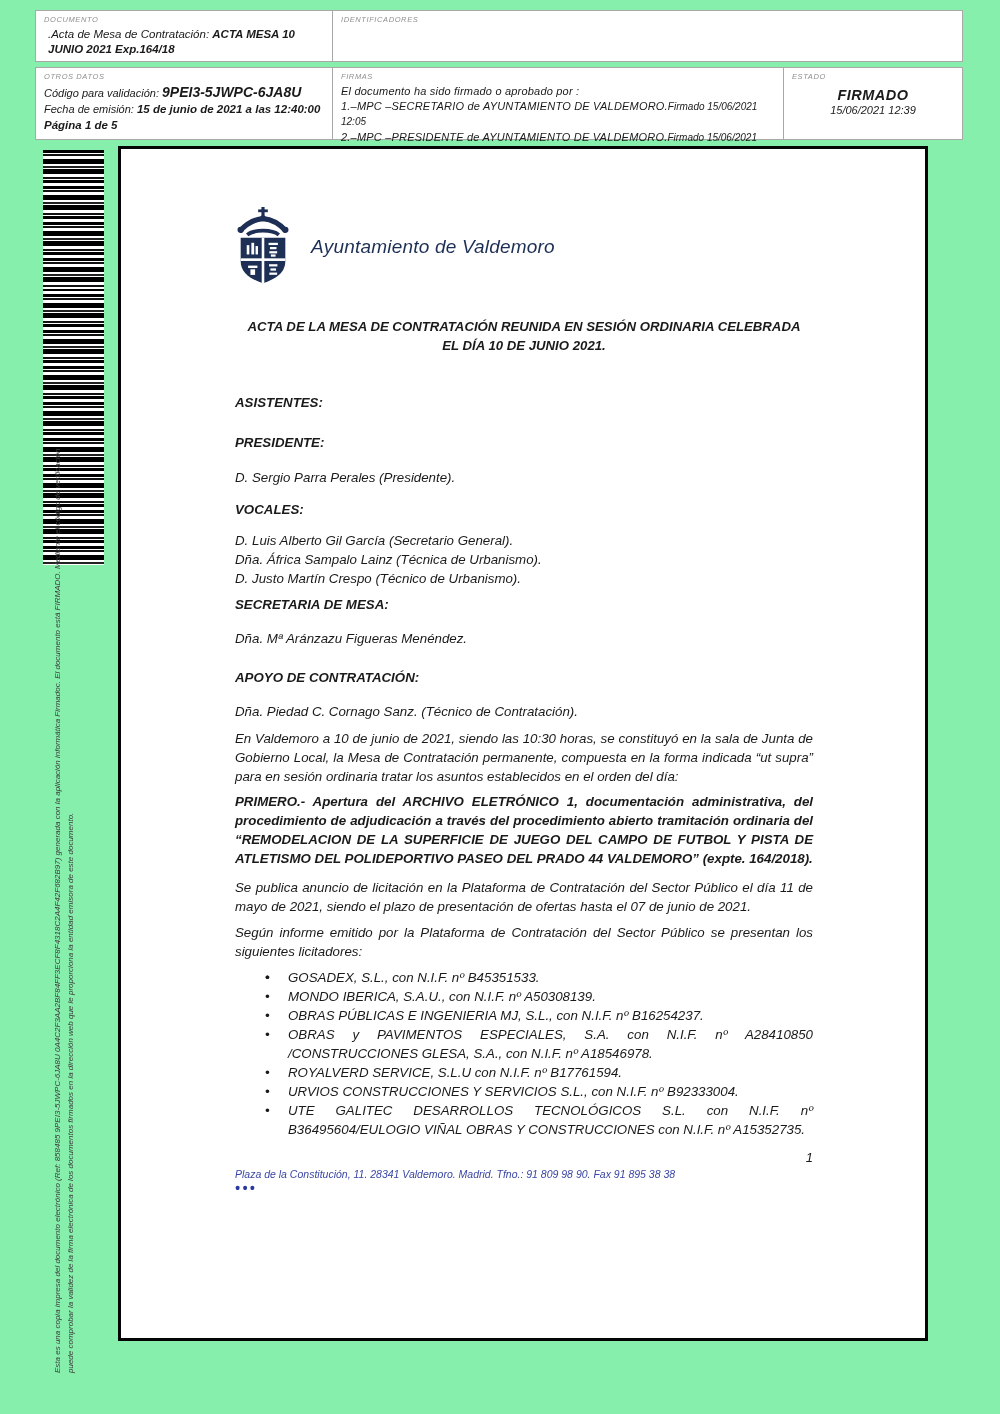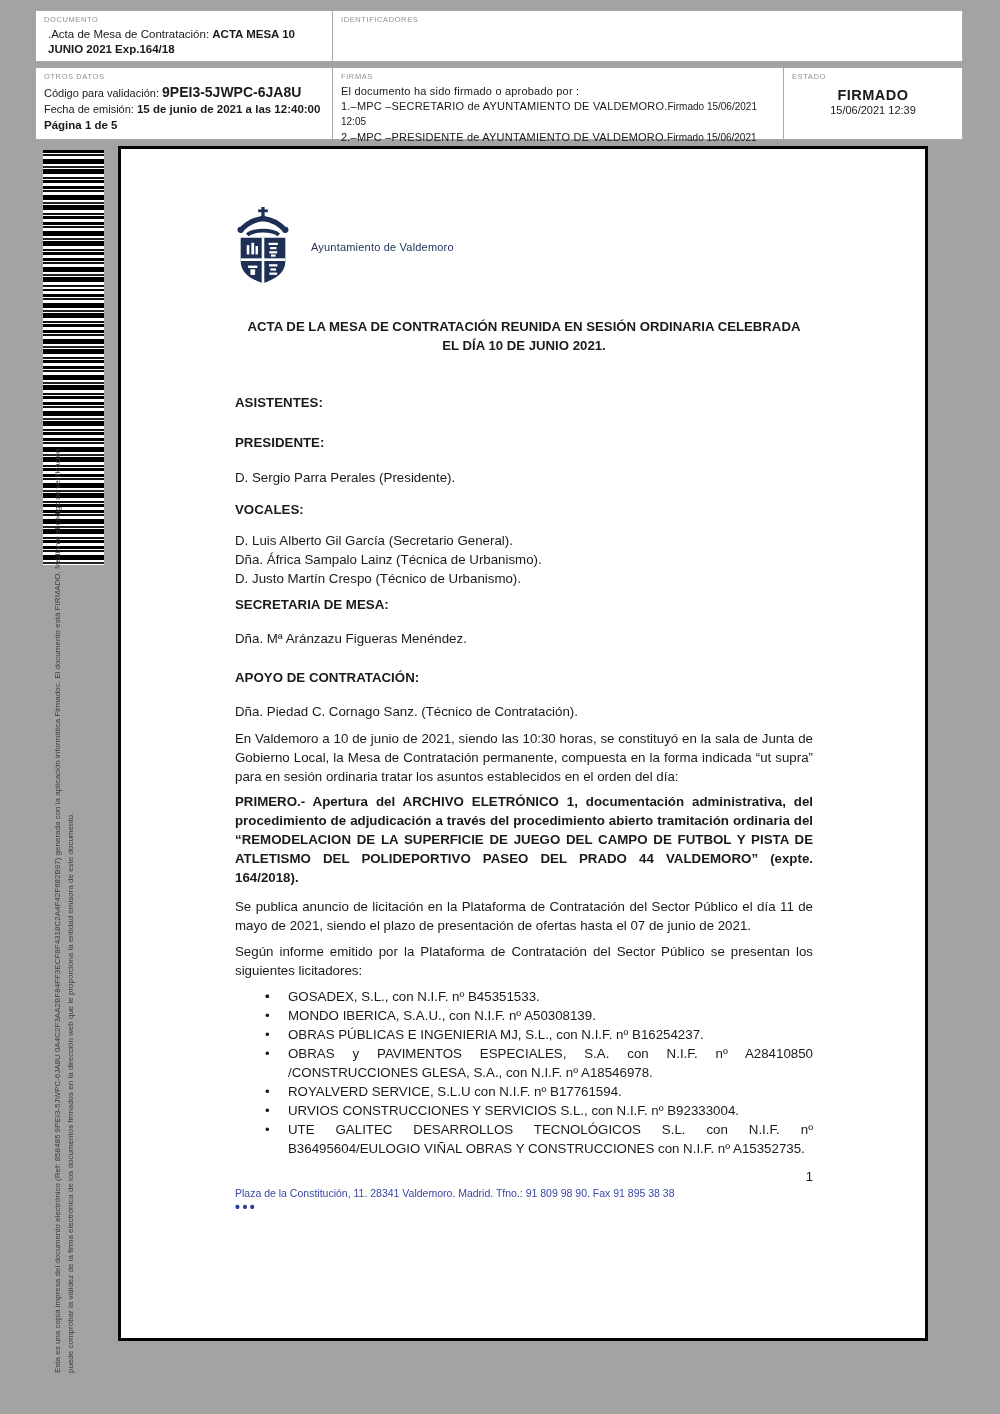--- a/index.html
+++ b/index.html
@@ -1,20 +1,21 @@
 <!DOCTYPE html>
 <html><head>
 <meta charset="utf-8">
 <style>
   * { margin:0; padding:0; box-sizing:border-box; }
   html,body { background:#ffffff; }
   .page {
-    position:relative; width:1000px; height:1414px; background:#a3a3a3;
+    position:relative; width:1000px; height:1414px; background:#86efac;
     font-family:"Liberation Sans","DejaVu Sans",sans-serif; color:#1a1a1a;
     overflow:hidden;
+    font-style:italic;
   }
 
   
   .hdr-box { position:absolute; border:1px solid #a8a8a8; background:#fff; display:flex; }
   .hdr-row1 { left:35px; top:10px; width:928px; height:52px; }
   .hdr-row2 { left:35px; top:67px; width:928px; height:73px; }
   .hdr-cell { padding:4px 8px; position:relative; }
   .hdr-cell + .hdr-cell { border-left:1px solid #a8a8a8; }
   .c-documento { width:296px; }
   .c-identificadores { flex:1; }
@@ -49,21 +50,21 @@
   .side-inner div { white-space:nowrap; font-size:8px; line-height:12.5px; color:#3c3c3c; }
 
   
   .frame {
     position:absolute; left:118px; top:146px; width:810px; height:1195px;
     border:3px solid #050505; background:#fff;
   }
   .content { padding:58px 112px 0 114px; }
 
   .logo-row { display:flex; align-items:center; height:80px; }
-  .logo-label { font-size:11px; color:#1e2f55; margin-left:20px; letter-spacing:.2px; }
+  .logo-label { font-size:19px; color:#1e2f55; margin-left:20px; letter-spacing:.2px; }
 
   .title { margin-top:30px; text-align:center; font-weight:bold; font-size:13.2px; line-height:19px; }
 
   .h { font-weight:bold; font-size:13.3px; line-height:19px; }
   .p { font-size:13.3px; line-height:19px; }
   .just { text-align:justify; }
   .m-asistentes { margin-top:38px; }
   .m-presidente { margin-top:21px; }
   .m-sergio { margin-top:16px; }
   .m-vocales { margin-top:13px; }

